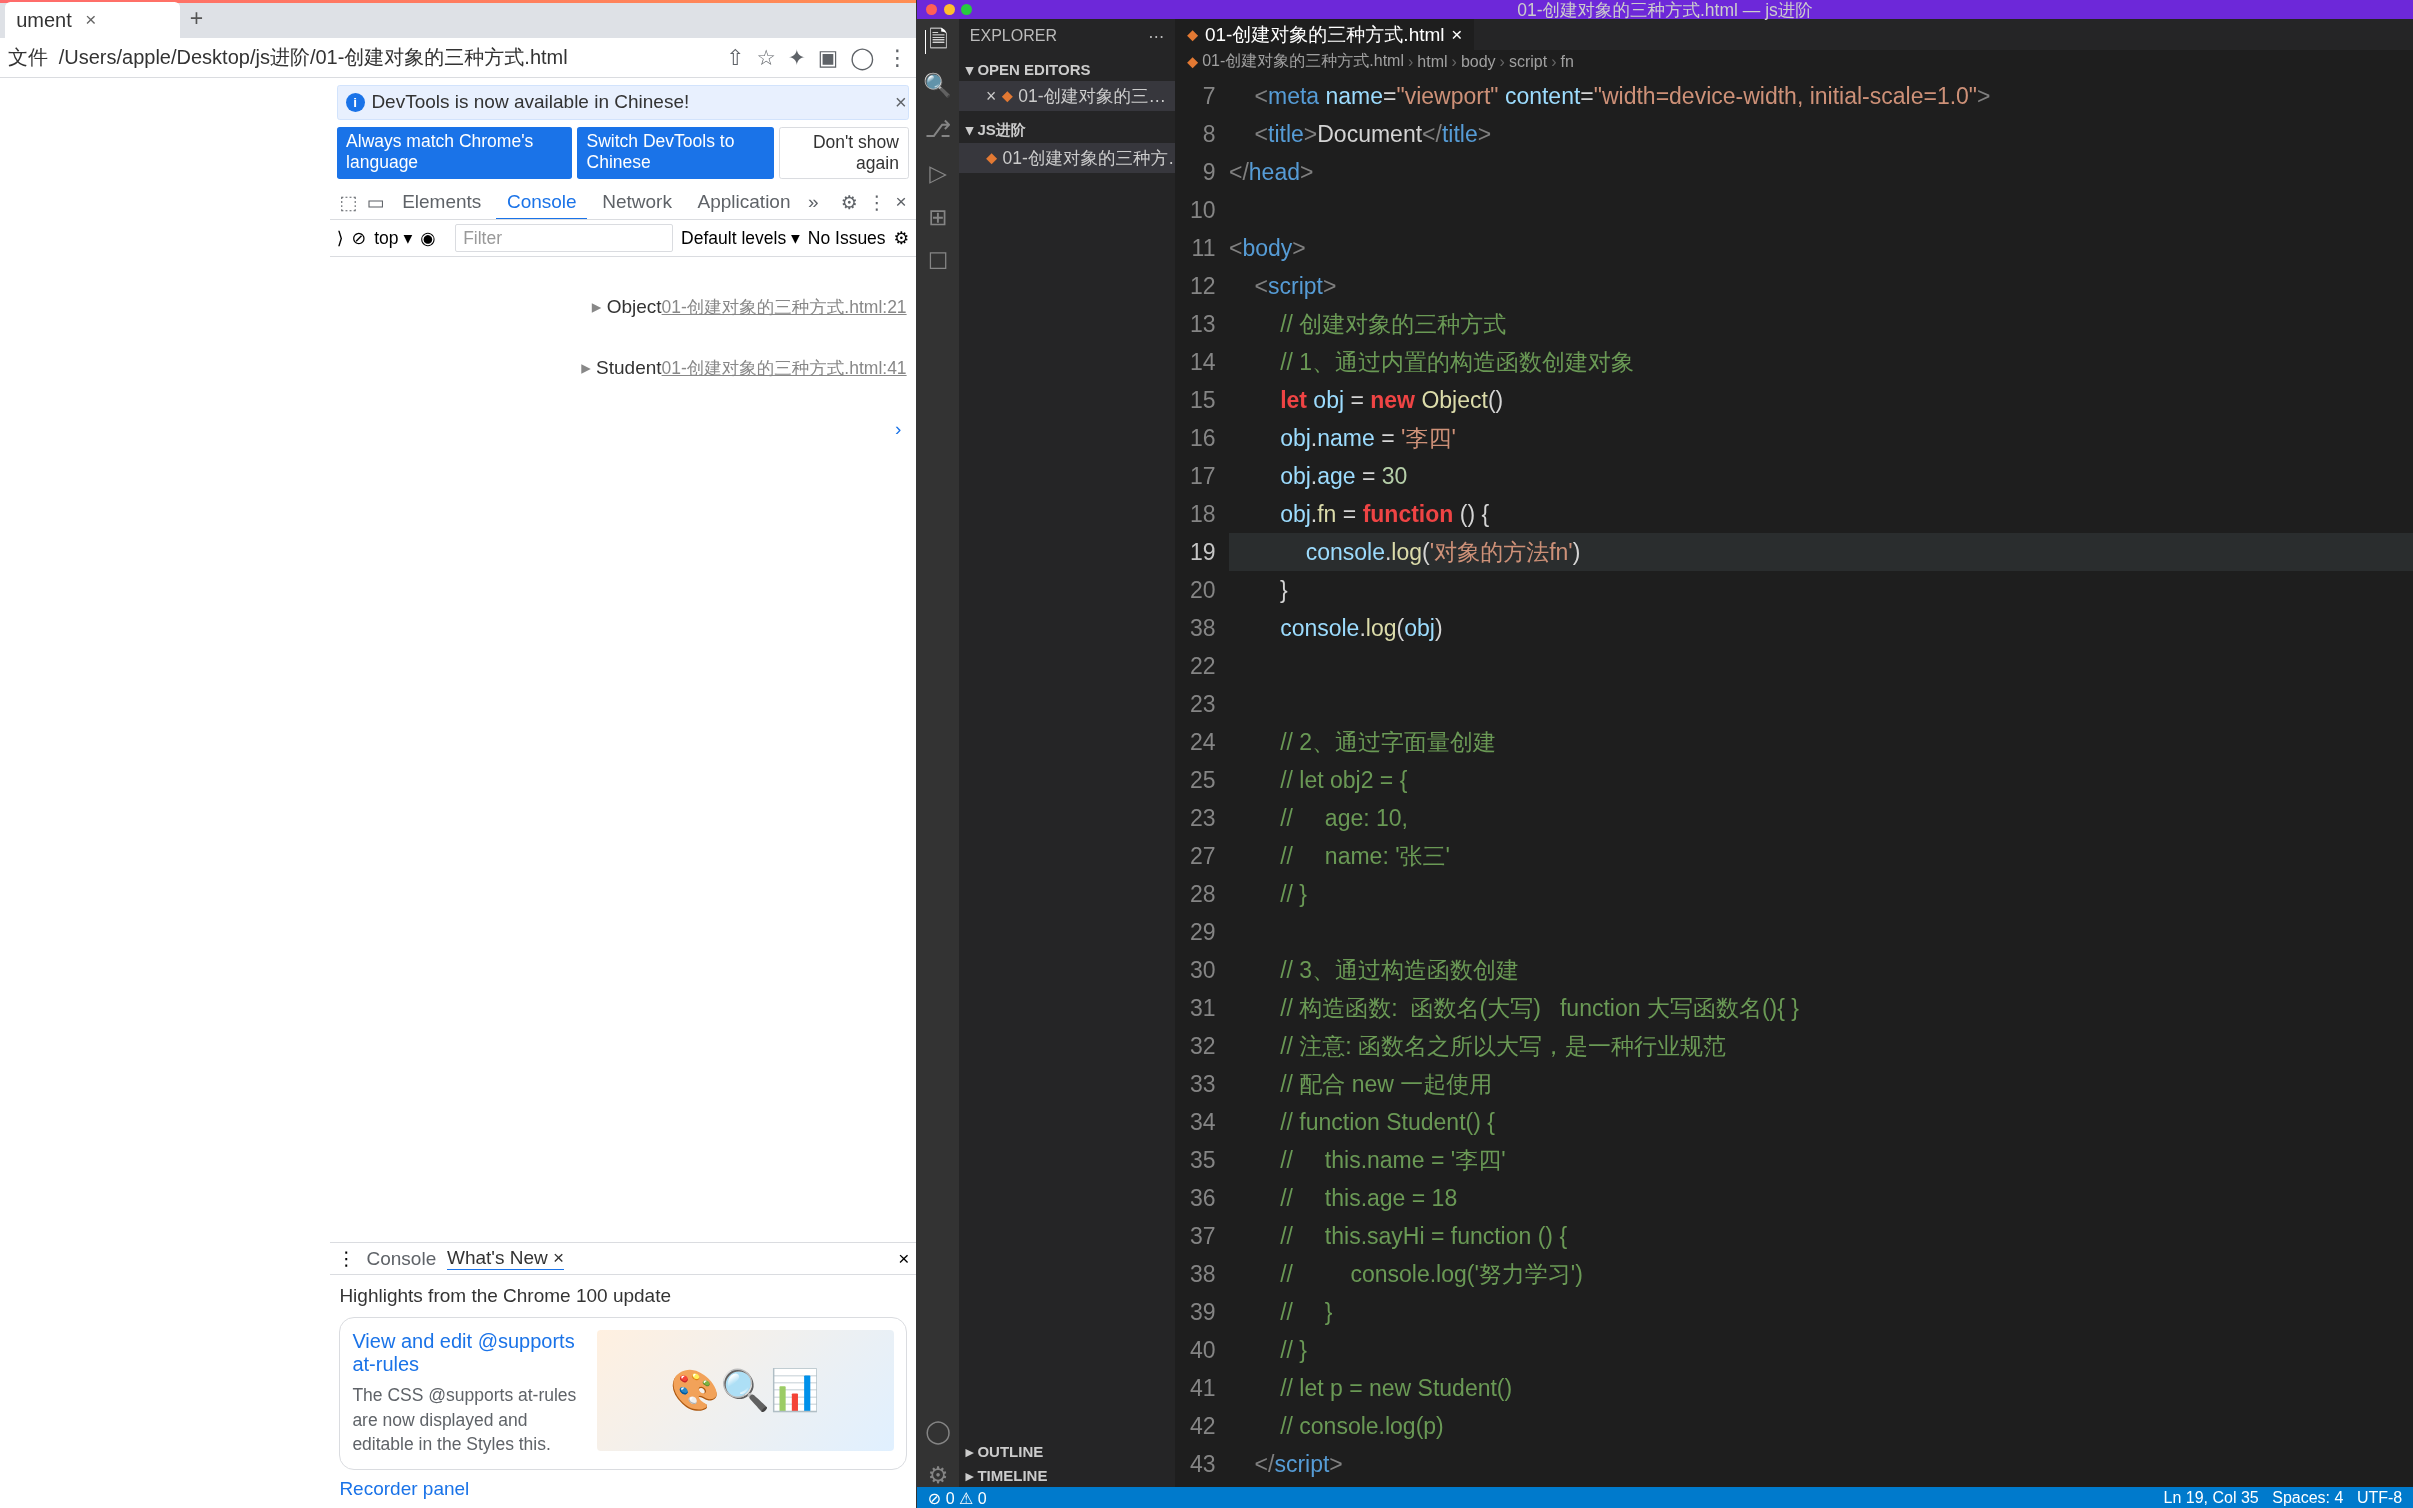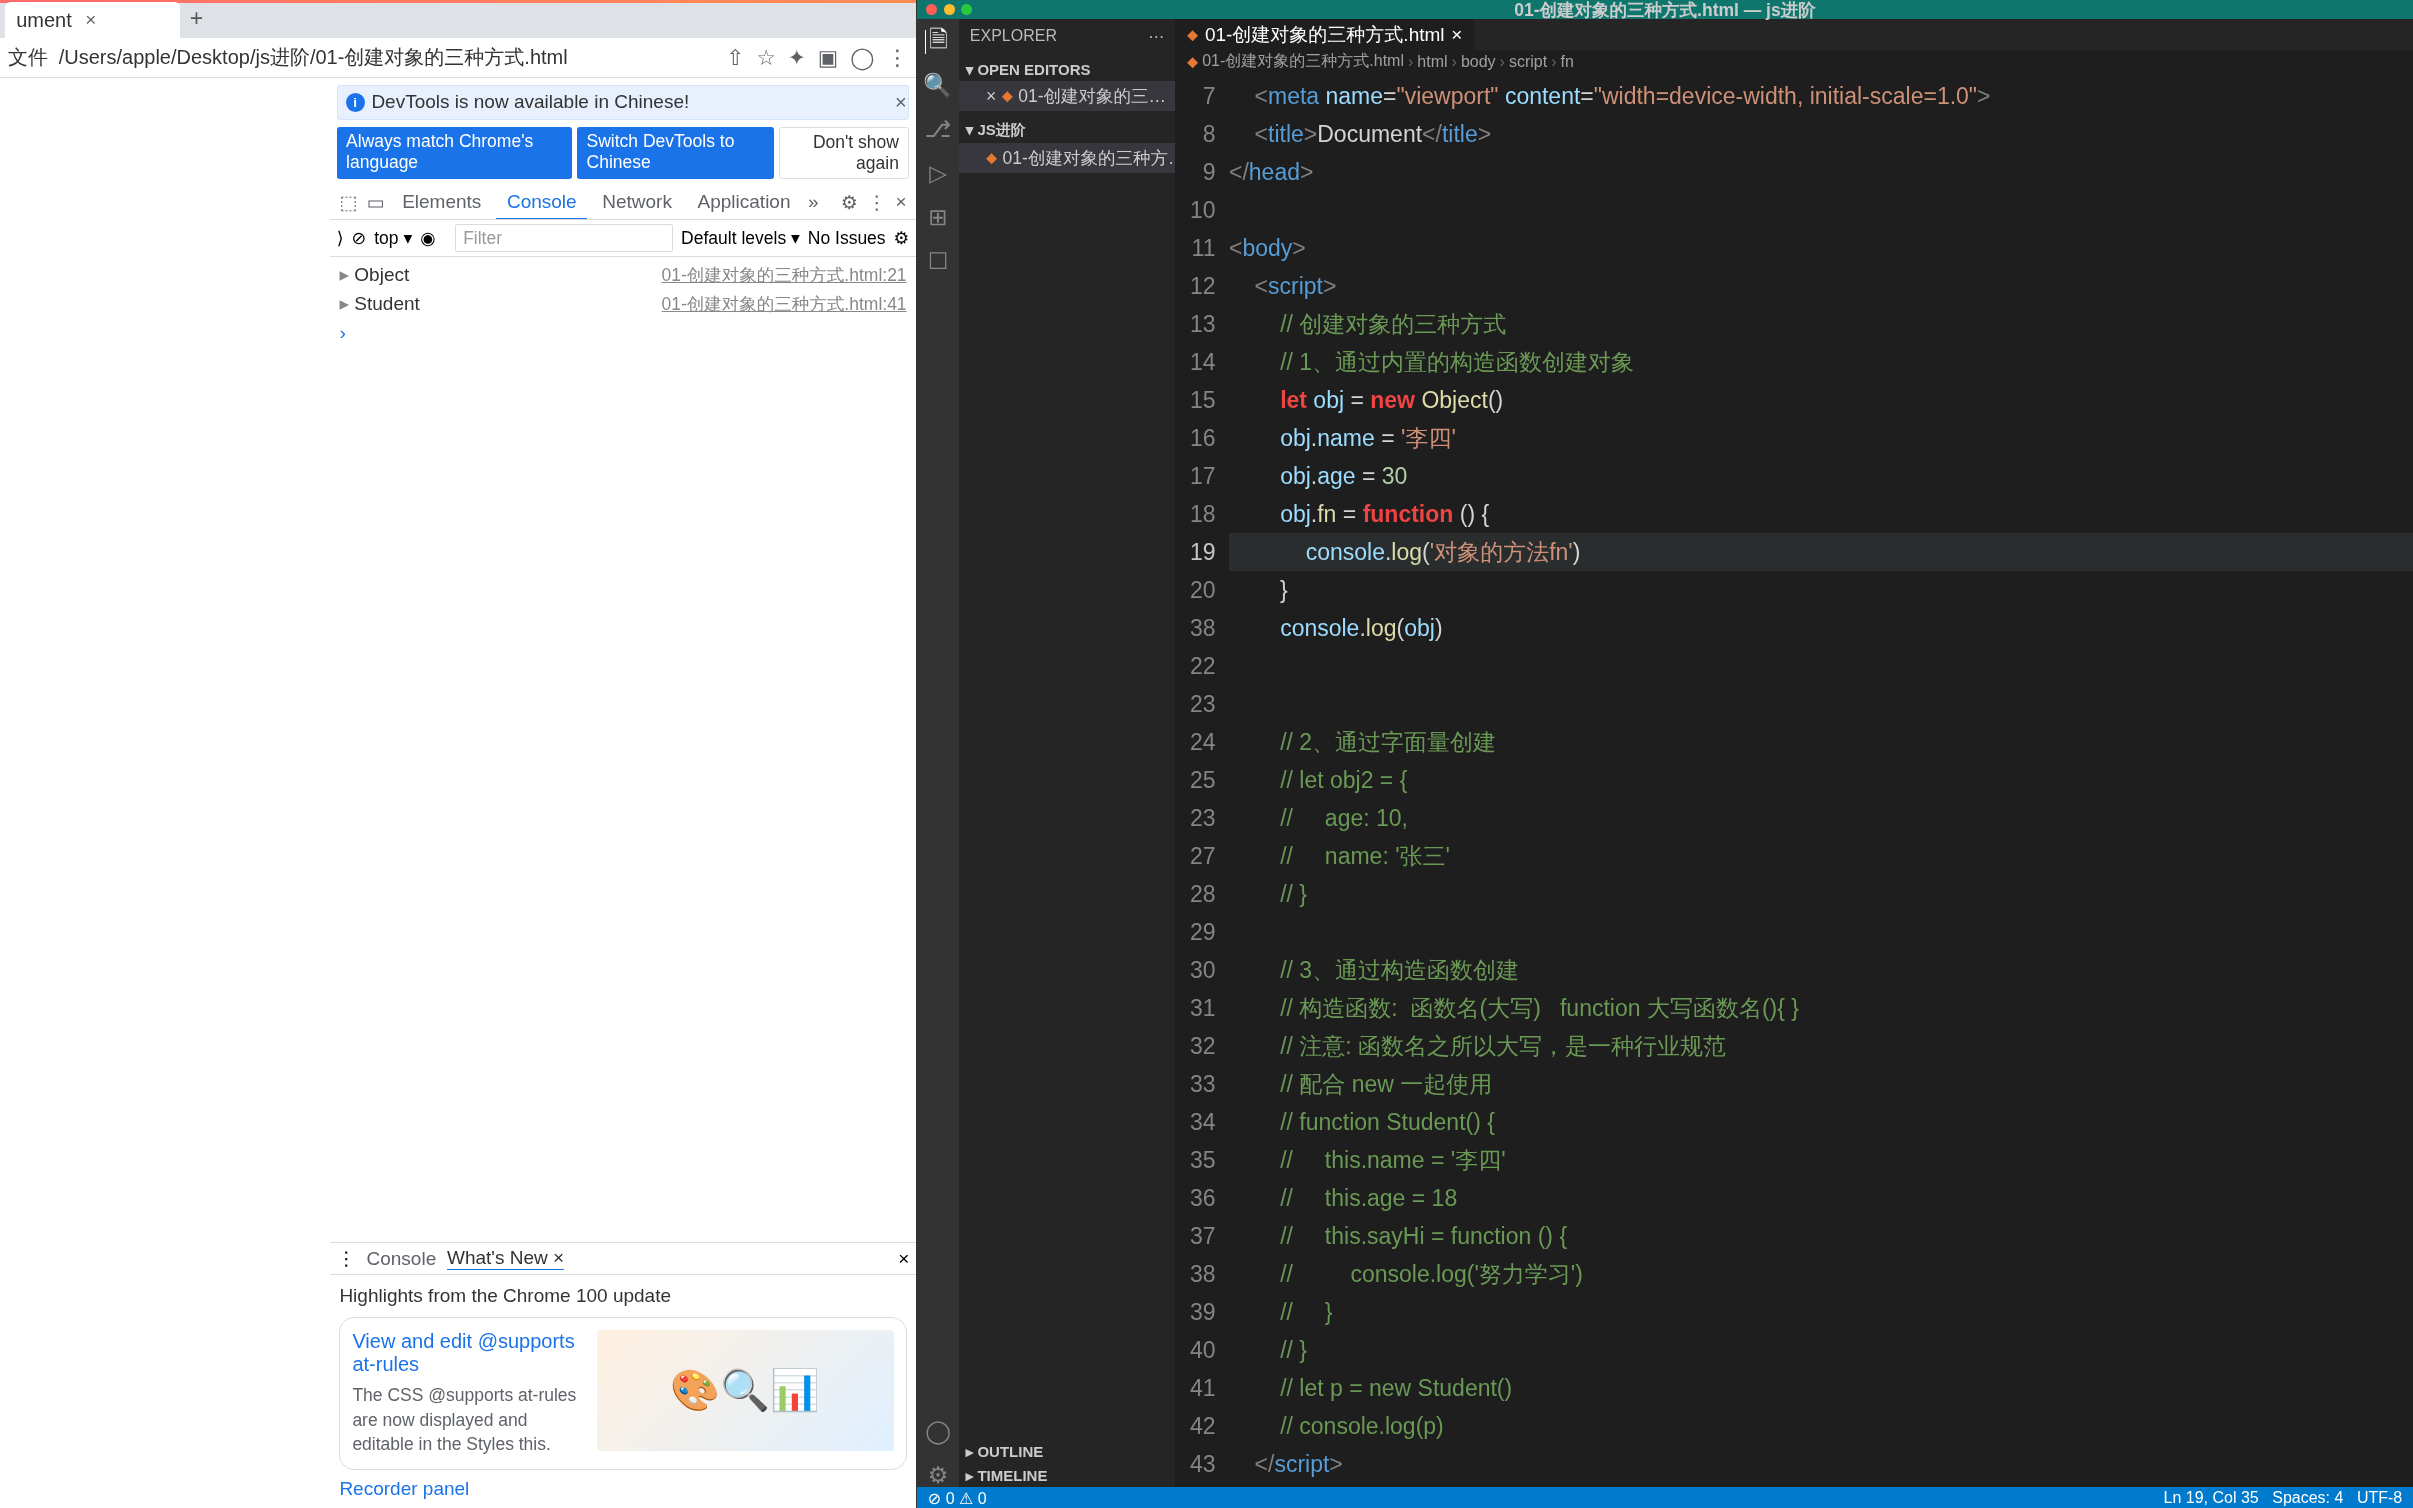--- a/index.html
+++ b/index.html
@@ -20,38 +20,38 @@
 .btn-row{display:flex;gap:5.4px;margin:0 6.7px 6.7px;font-size:17.5px;}
 .btn-blue{background:#1a73e8;color:#fff;padding:4px 9.4px;border-radius:2.7px;}
 .btn-gray{background:#fff;color:#333;padding:4px 9.4px;border:0.7px solid #dadce0;border-radius:2.7px;text-align:right;}
 .dt-tabs{display:flex;border-bottom:0.7px solid #dadce0;font-size:19px;padding:0 6.7px;align-items:center;gap:4px;}
 .dt-tab{padding:5.4px 10.8px;color:#5f6368;}
 .dt-tab.active{color:#1a73e8;border-bottom:1.3px solid #1a73e8;}
 .dt-icon{color:#5f6368;font-size:19px;padding:2.7px;}
 .dt-toolbar{display:flex;align-items:center;gap:8px;padding:4px 6.7px;border-bottom:0.7px solid #dadce0;font-size:17.5px;}
 .filter-input{flex:1;border:0.7px solid #dadce0;padding:2.7px 6.7px;border-radius:2px;color:#999;margin-left:12px;}
 .console-area{flex:1;font-family:Menlo,monospace;font-size:19px;padding:2.7px 0;}
-.console-line{display:flex;justify-content:space-between;padding:2.7px 9.4px;color:#333;}
+.console-line{display:flex;justify-content:flex-end;padding:2.7px 9.4px;color:#333;margin-top:32px;}
 .console-line .arrow{color:#888;margin-right:5.4px;}
 .console-src{color:#888;text-decoration:underline;font-size:17.5px;}
 .bottom-panel{border-top:0.7px solid #dadce0;}
 .bp-tabs{display:flex;align-items:center;padding:4px 6.7px;gap:10.8px;font-size:19px;border-bottom:0.7px solid #dadce0;}
 .bp-tab{color:#5f6368;}
 .bp-tab.active{border-bottom:1.3px solid #1a73e8;color:#333;}
 .bp-content{padding:9.4px;font-size:19px;color:#333;}
 .card{border:0.7px solid #dadce0;border-radius:15px;padding:12px;margin-top:10.8px;display:flex;gap:13.5px;}
 .card-left{flex:1;}
 .card-title{color:#1a73e8;margin-bottom:6.7px;font-size:20px;}
 .card-desc{color:#5f6368;font-size:17.5px;line-height:1.4;}
 .card-img{width:297px;height:121px;background:linear-gradient(135deg,#fff0e0,#e0f0ff);border-radius:4px;display:flex;align-items:center;justify-content:center;font-size:40px;}
 .recorder-link{color:#1a73e8;margin-top:8px;display:block;}
 .close-x{position:absolute;right:9.4px;color:#5f6368;font-size:20px;}
 
 .vscode{flex:1;background:#1e1e1e;display:flex;flex-direction:column;}
-.vs-titlebar{height:19px;background:#0f766e;display:flex;align-items:center;padding:0 9.4px;gap:5.4px;font-size:17.5px;color:#ccc;justify-content:center;position:relative;font-weight:bold;}
+.vs-titlebar{height:19px;background:#6d28d9;display:flex;align-items:center;padding:0 9.4px;gap:5.4px;font-size:17.5px;color:#ccc;justify-content:center;position:relative;}
 .traffic{position:absolute;left:9.4px;display:flex;gap:6.7px;}
 .dot{width:10.8px;height:10.8px;border-radius:50%;}
 .dot.r{background:#ff5f56;}.dot.y{background:#ffbd2e;}.dot.g{background:#27c93f;}
 .vs-body{flex:1;display:flex;}
 .activity-bar{width:42px;background:#333333;display:flex;flex-direction:column;align-items:center;padding-top:10.8px;gap:20px;}
 .ab-icon{width:24px;height:24px;color:#858585;font-size:23px;display:flex;align-items:center;justify-content:center;}
 .ab-icon.active{color:#fff;border-left:1.3px solid #fff;margin-left:-1.3px;padding-left:1.3px;}
 .sidebar{width:216px;background:#252526;color:#ccc;font-size:17.5px;display:flex;flex-direction:column;}
 .sb-head{padding:8px 10.8px;font-size:16px;color:#bbb;text-transform:uppercase;display:flex;justify-content:space-between;}
 .sb-section{padding:4px 0;}

